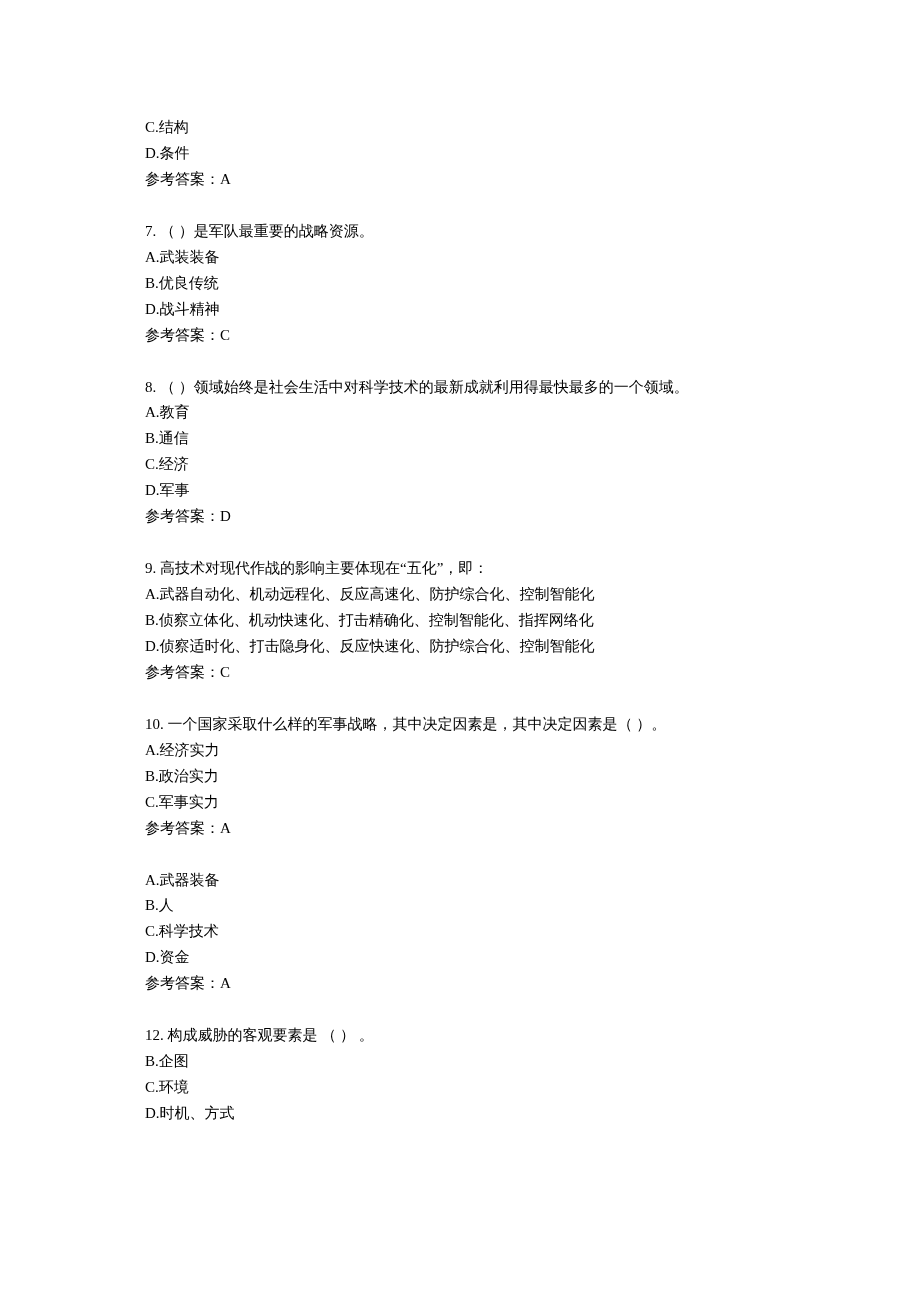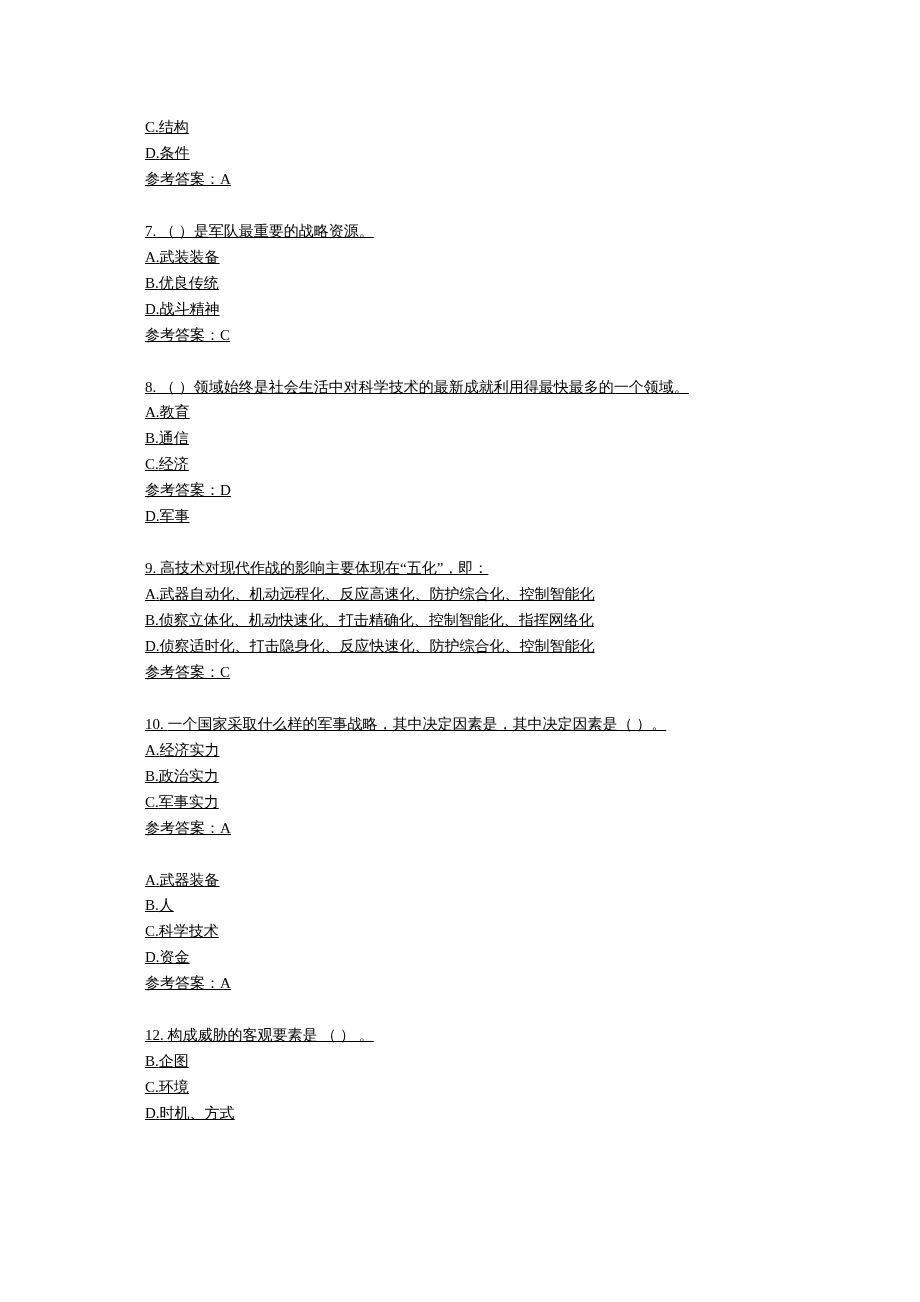--- a/index.html
+++ b/index.html
@@ -14,21 +14,20 @@
     color: #000000;
     line-height: 1.73;
     padding: 115px 145px 60px 145px;
     box-sizing: border-box;
   }
   .question-block {
     margin-bottom: 26px;
   }
   .question-line {
     display: block;
-    text-decoration: underline;
   }
 </style>
 </head>
 <body>
 
 <div class="question-block">
   <span class="question-line">
     <span>C</span>.<span>结构</span>
   </span>
   <span class="question-line">
@@ -49,22 +48,22 @@
   <span class="question-line"><span>参考答案：</span><span>C</span></span>
 </div>
 
 <div class="question-block">
   <span class="question-line">
     <span>8.</span> <span>（  ）领域始终是社会生活中对科学技术的最新成就利用得最快最多的一个领域。</span>
   </span>
   <span class="question-line"><span>A</span>.<span>教育</span></span>
   <span class="question-line"><span>B</span>.<span>通信</span></span>
   <span class="question-line"><span>C</span>.<span>经济</span></span>
+  <span class="question-line"><span>D</span>.<span>军事</span></span>
   <span class="question-line"><span>参考答案：</span><span>D</span></span>
-  <span class="question-line"><span>D</span>.<span>军事</span></span>
 </div>
 
 <div class="question-block">
   <span class="question-line">
     <span>9.</span> <span>高技术对现代作战的影响主要体现在“五化”，即：</span>
   </span>
   <span class="question-line"><span>A</span>.<span>武器自动化、机动远程化、反应高速化、防护综合化、控制智能化</span></span>
   <span class="question-line"><span>B</span>.<span>侦察立体化、机动快速化、打击精确化、控制智能化、指挥网络化</span></span>
   <span class="question-line"><span>D</span>.<span>侦察适时化、打击隐身化、反应快速化、防护综合化、控制智能化</span></span>
   <span class="question-line"><span>参考答案：</span><span>C</span></span>

